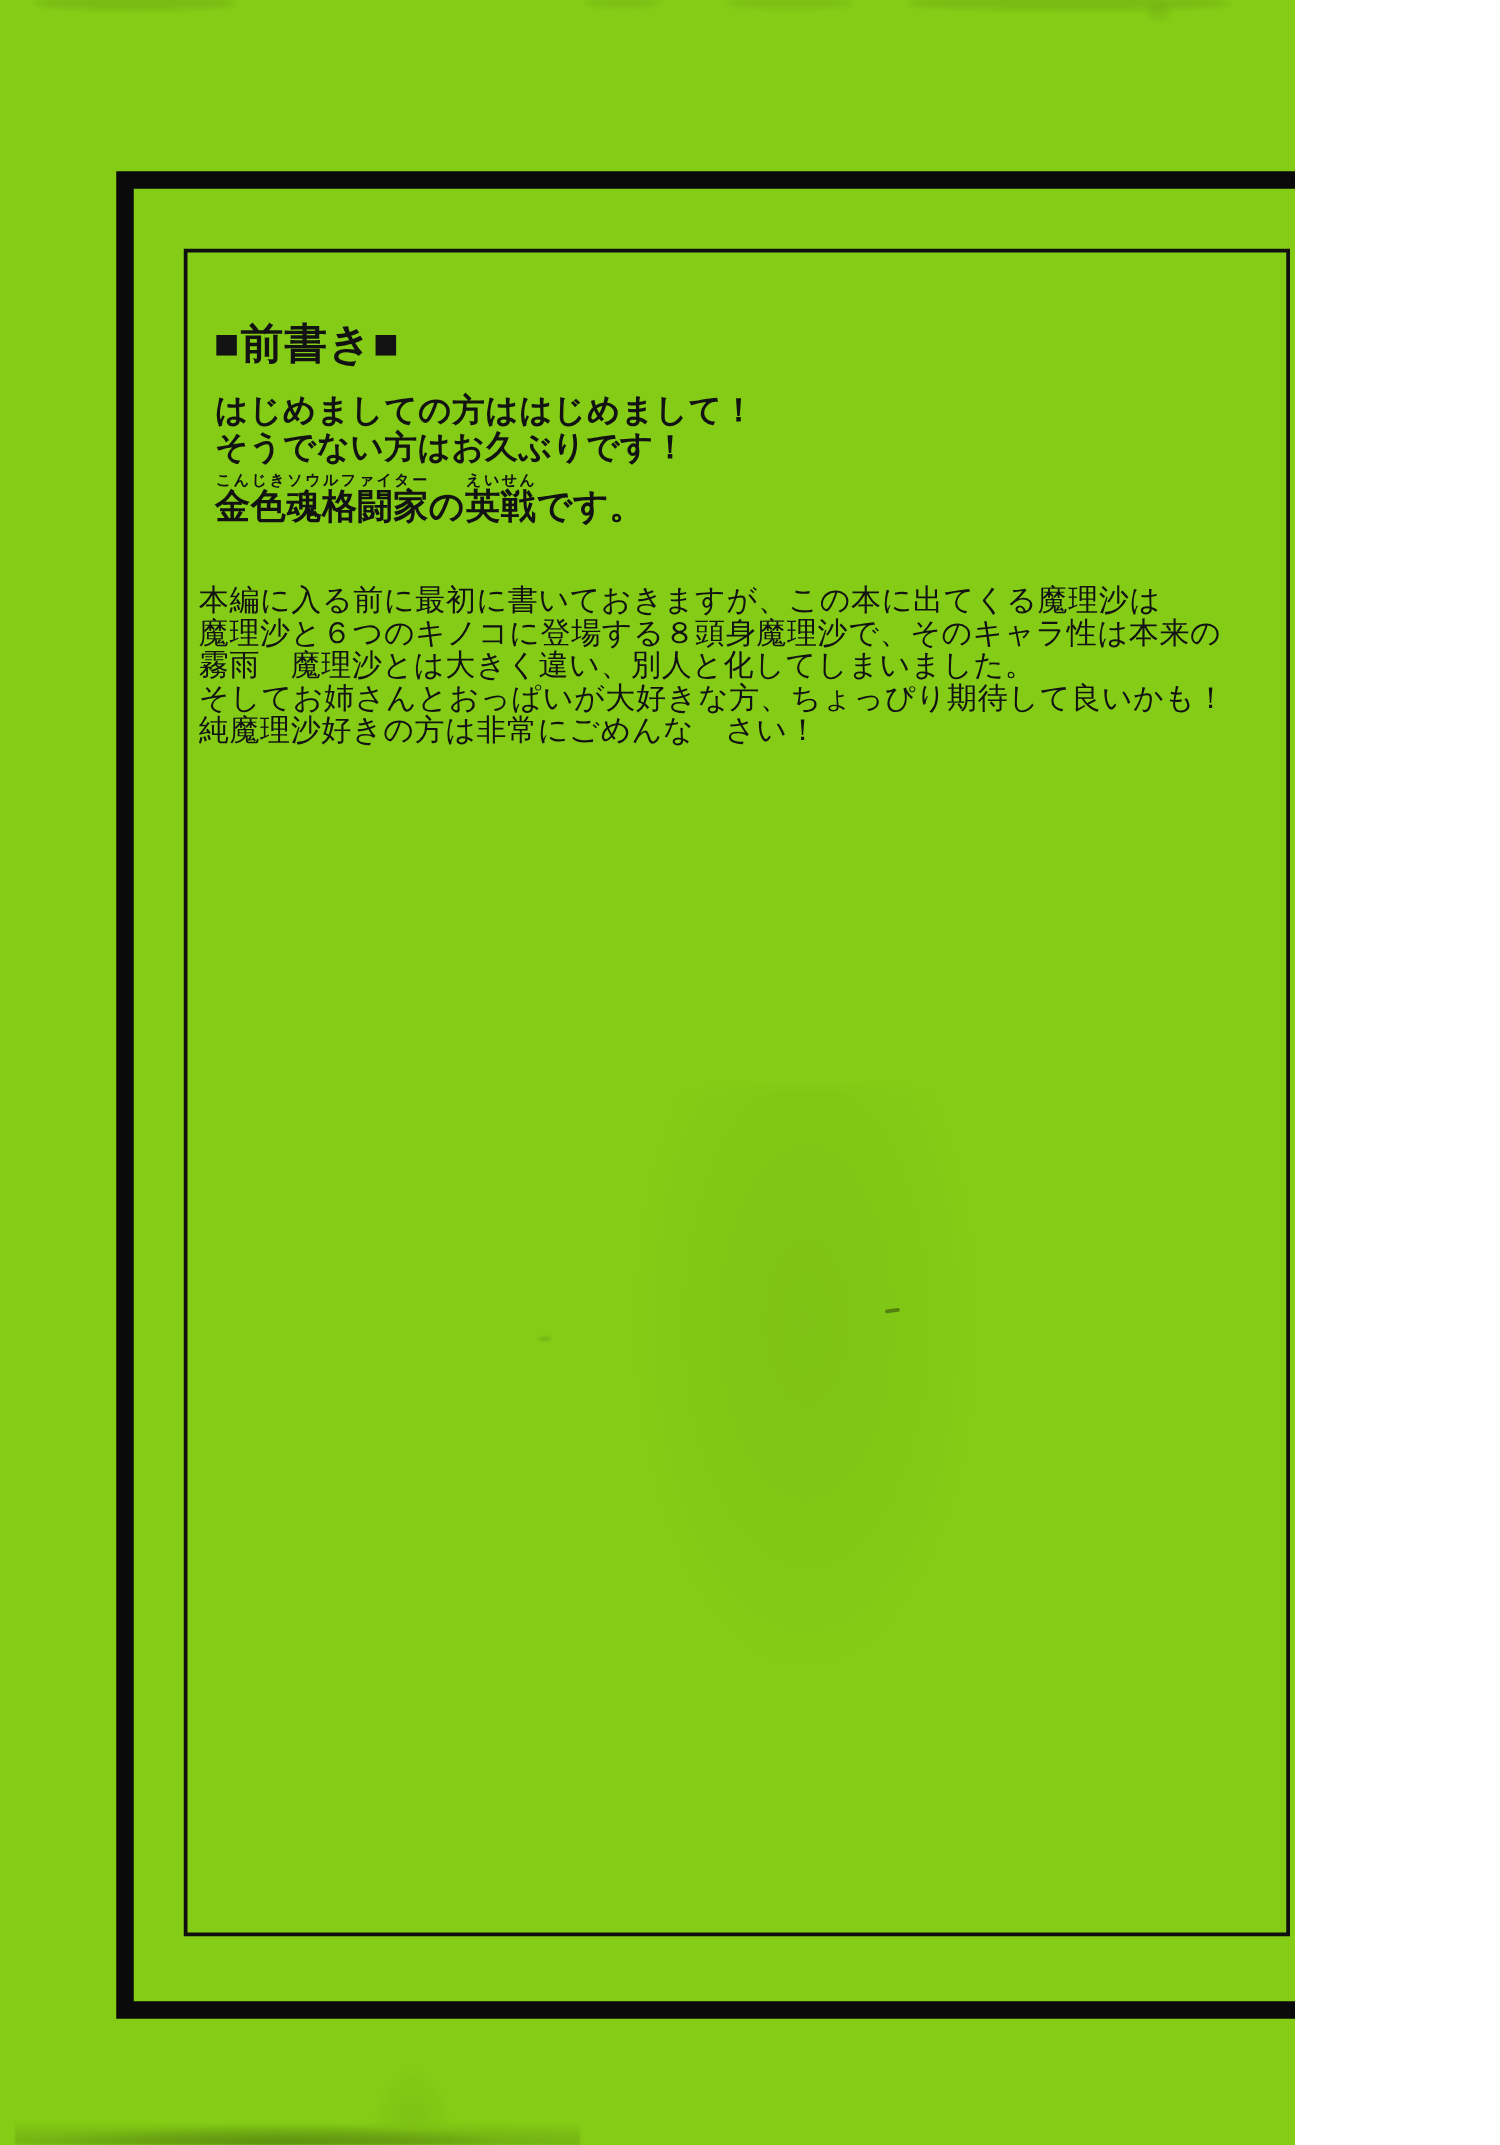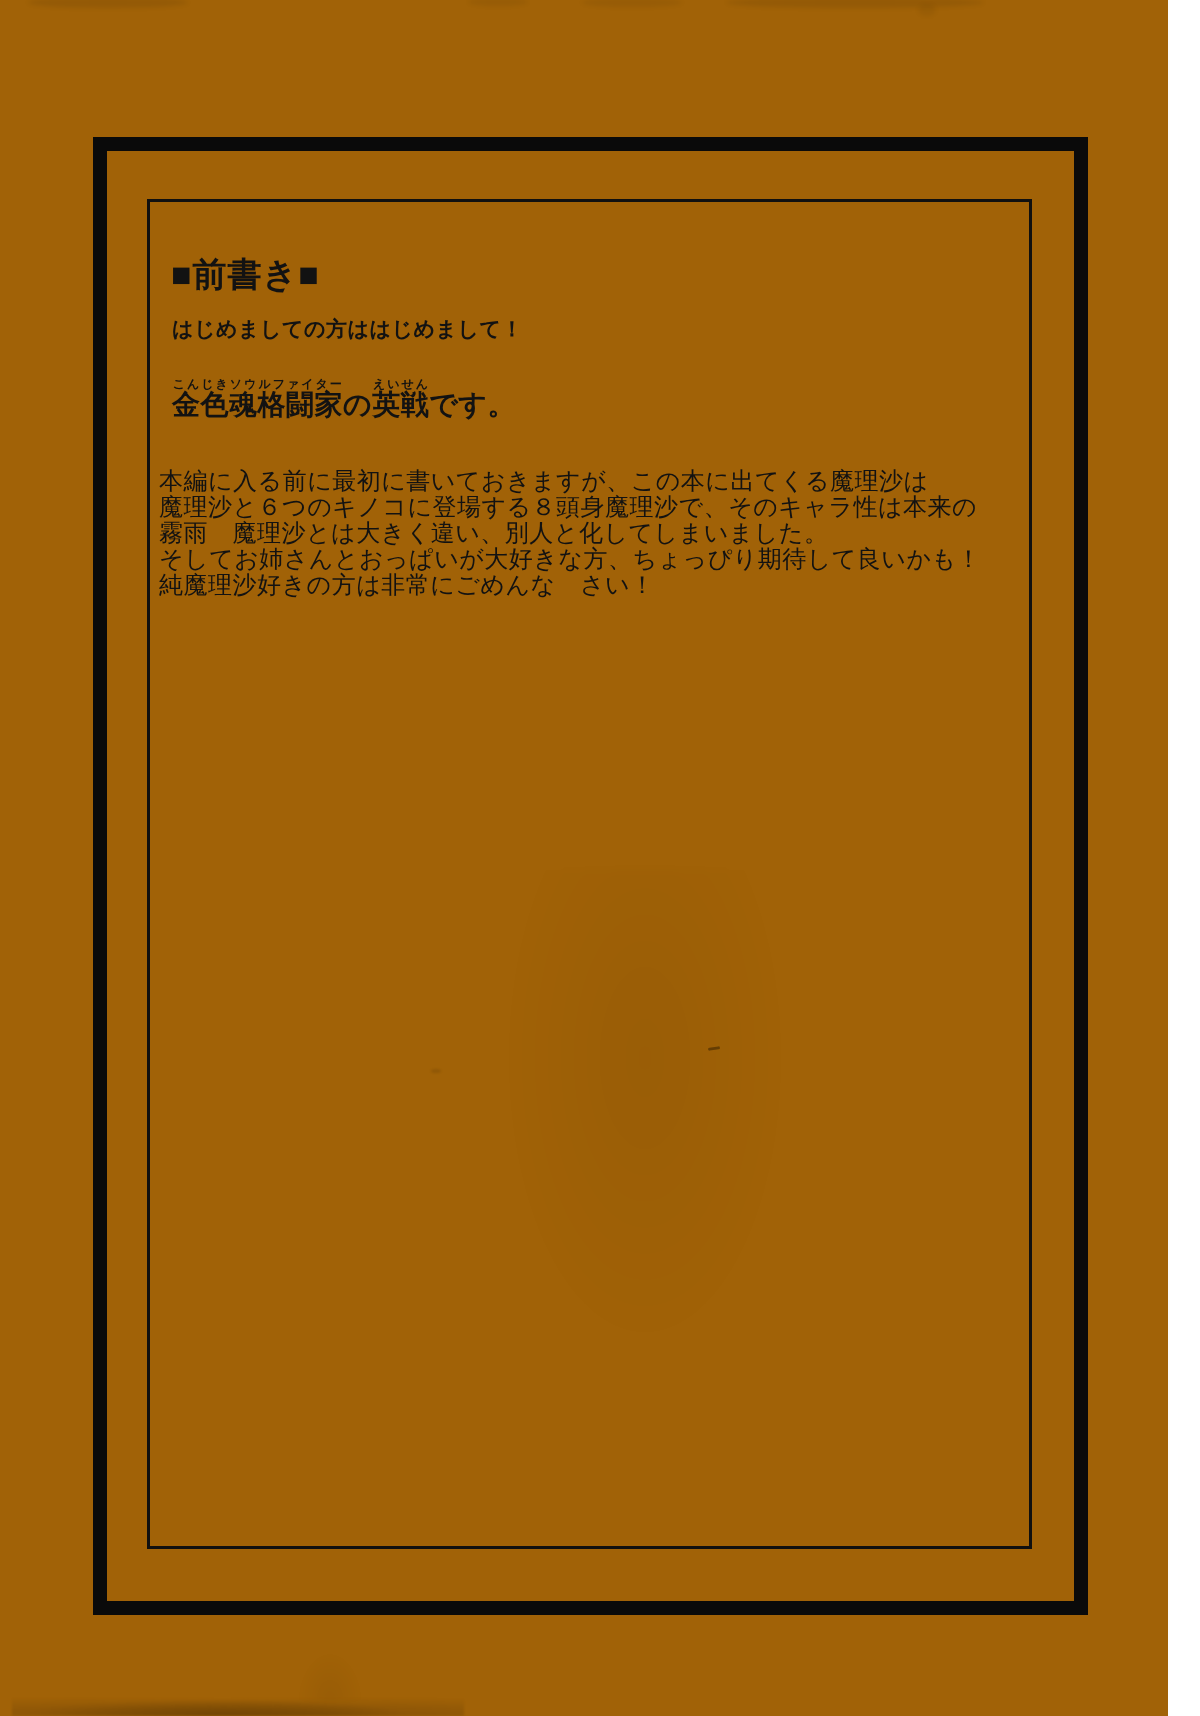--- a/index.html
+++ b/index.html
@@ -1,20 +1,20 @@
 <!DOCTYPE html>
 <html><head>
 <meta charset="utf-8">
 <style>
   * { margin:0; padding:0; box-sizing:border-box; }
   html,body { background:#ffffff; }
   .page {
     position:relative;
-    width:1168px; height:1716px;
-    background:#a16207;
+    width:1036px; height:1716px;
+    background:#84cc16;
     overflow:hidden;
     font-family:"Liberation Sans","DejaVu Sans",sans-serif;
     color:#121212;
   }
   .abs { position:absolute; }
 
   
   .outer-frame {
     left:93px; top:137px; width:995px; height:1478px;
     border:14px solid #0a0a0a;
@@ -26,21 +26,21 @@
   }
 
   
   .heading {
     left:171px; top:252px;
     font-size:34px; font-weight:800; letter-spacing:1px;
     white-space:nowrap;
   }
   .greeting {
     left:172px; top:314px;
-    font-size:21px; line-height:29px; font-weight:700;
+    font-size:26px; line-height:29px; font-weight:700;
     letter-spacing:0.5px; white-space:nowrap;
   }
   .name-line {
     left:172px; top:378px;
     font-size:28px; font-weight:700; letter-spacing:0.5px;
     white-space:nowrap; line-height:1.1;
   }
   .name-line rt {
     font-size:12px; font-weight:700; letter-spacing:0.5px;
   }
@@ -91,20 +91,21 @@
   <div class="abs smudge smudge-top-4"></div>
   <div class="abs smudge smudge-top-5"></div>
 
   <div class="abs outer-frame"></div>
   <div class="abs inner-frame"></div>
 
   <div class="abs heading">■前書き■</div>
 
   <div class="abs greeting">
     <div>はじめましての方ははじめまして！</div>
+    <div>そうでない方はお久ぶりです！</div>
   </div>
 
   <div class="abs name-line">
     <ruby><span>金色魂格闘家</span><rt>こんじきソウルファイター</rt></ruby><span>の</span><ruby><span>英戦</span><rt>えいせん</rt></ruby><span>です。</span>
   </div>
 
   <div class="abs body-para para1">
     <div>本編に入る前に最初に書いておきますが、この本に出てくる魔理沙は</div>
     <div>魔理沙と６つのキノコに登場する８頭身魔理沙で、そのキャラ性は本来の</div>
     <div>霧雨　魔理沙とは大きく違い、別人と化してしまいました。</div>

